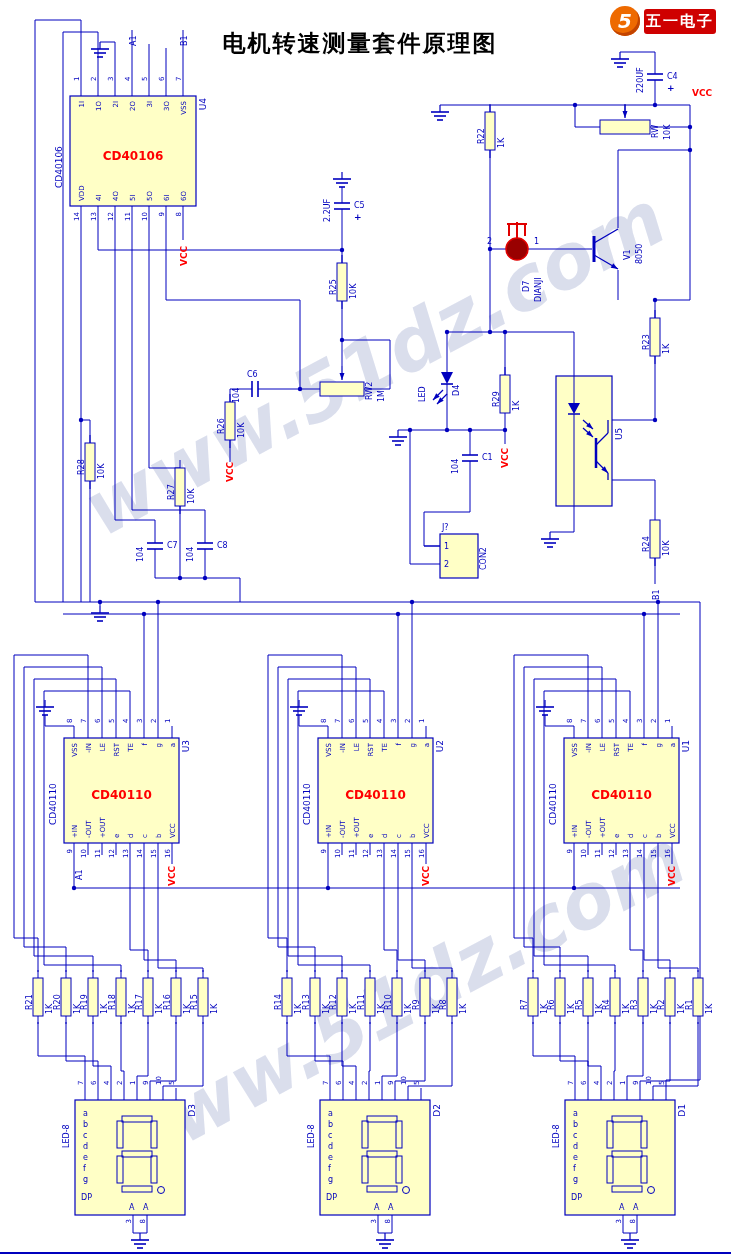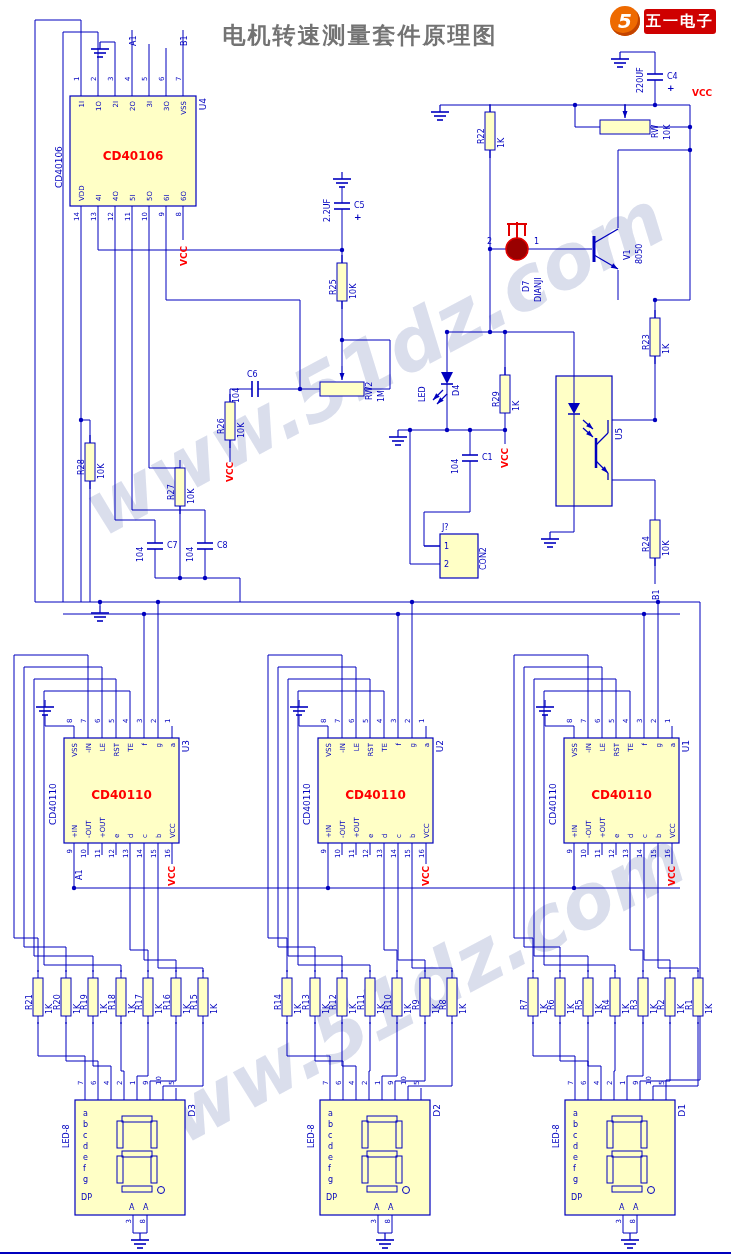--- a/index.html
+++ b/index.html
@@ -1,19 +1,19 @@
 <!DOCTYPE html>
 <html><head>
 <meta charset="utf-8">
 <style>
   html,body{margin:0;padding:0;background:#fff;}
   #canvas{position:relative;width:731px;height:1260px;background:#ffffff;overflow:hidden;
           font-family:"DejaVu Sans",sans-serif;}
-  #page-title{position:absolute;left:50%;top:20px;transform:translateX(-52%);
-          font-size:23px;font-weight:bold;color:#737373;letter-spacing:2px;white-space:nowrap;z-index:3;}
+  #page-title{position:absolute;left:50%;top:28px;transform:translateX(-52%);
+          font-size:23px;font-weight:bold;color:#000000;letter-spacing:2px;white-space:nowrap;z-index:3;}
   #brand-logo{position:absolute;left:610px;top:6px;display:flex;align-items:center;z-index:3;}
   #brand-logo .ball{width:30px;height:30px;border-radius:50%;background:#ee6a00;color:#fff;
           font-weight:bold;font-style:italic;font-size:20px;line-height:30px;text-align:center;
           box-shadow:inset -2px -3px 0 #c34400;}
   #brand-logo .word{margin-left:4px;background:#cf0000;color:#fff;font-weight:bold;font-size:15px;
           padding:3px 2px;border-radius:3px;letter-spacing:2px;white-space:nowrap;}
   .watermark{position:absolute;font-size:76px;font-weight:bold;font-style:italic;
           color:#b6bedb;opacity:.5;transform:rotate(-28deg);transform-origin:left center;
           white-space:nowrap;z-index:1;pointer-events:none;}
   #wm1{left:90px;top:470px;}

